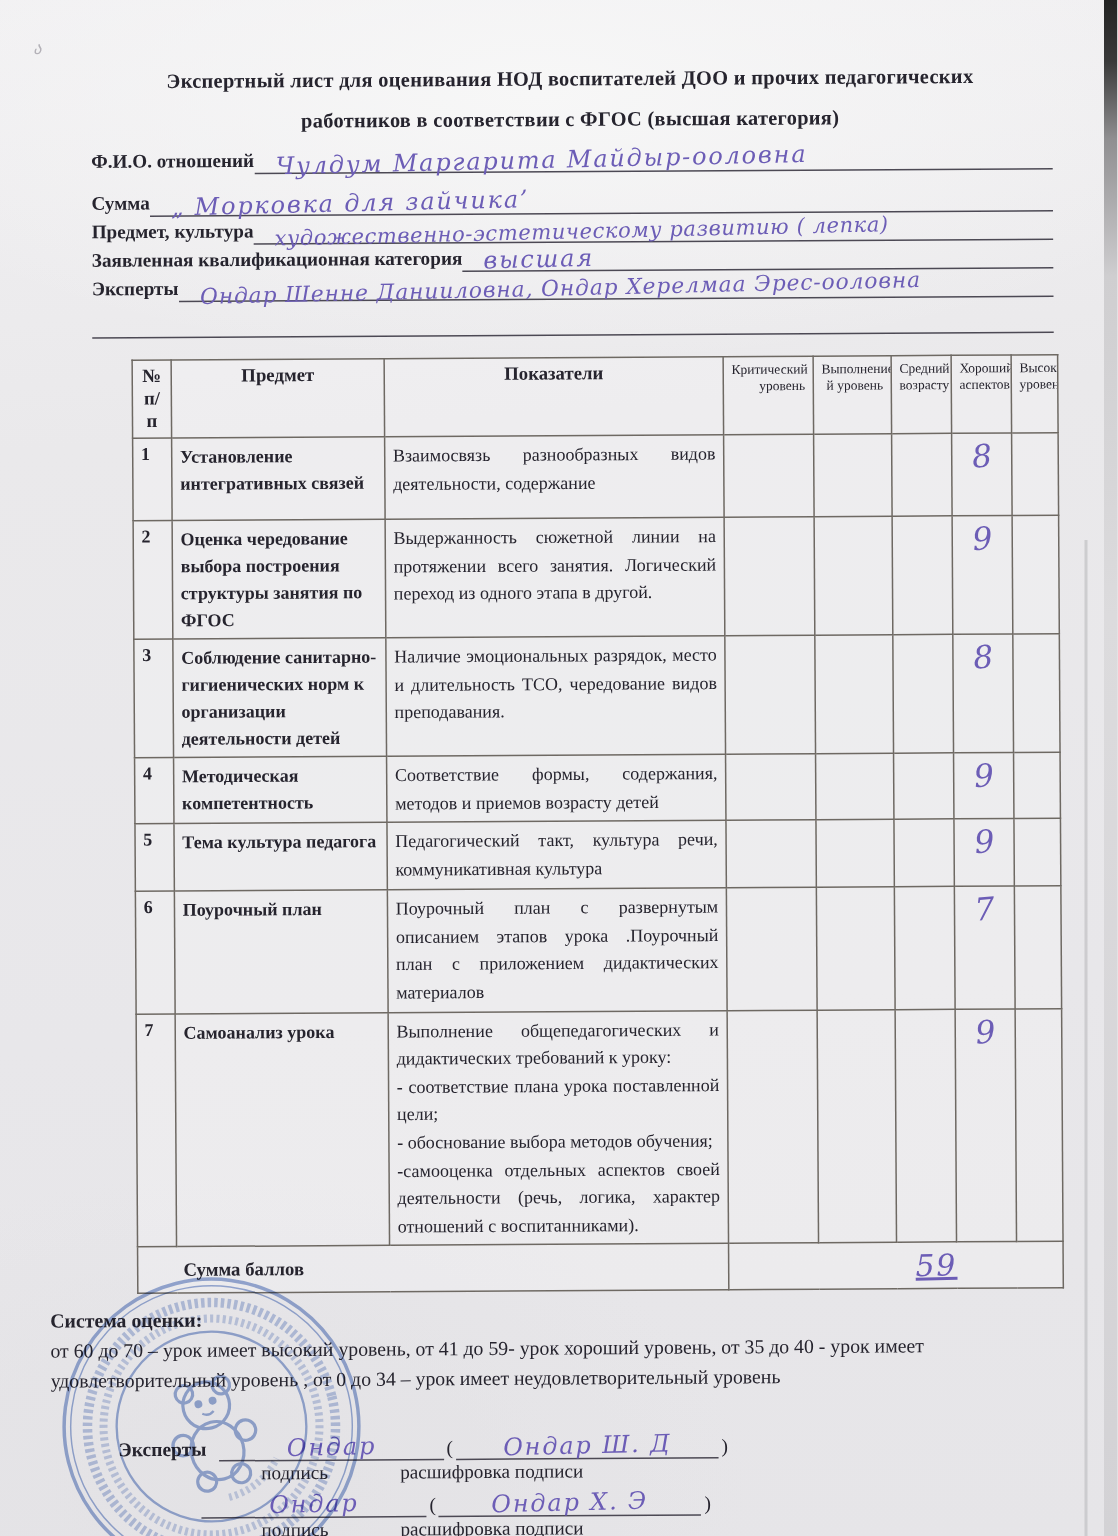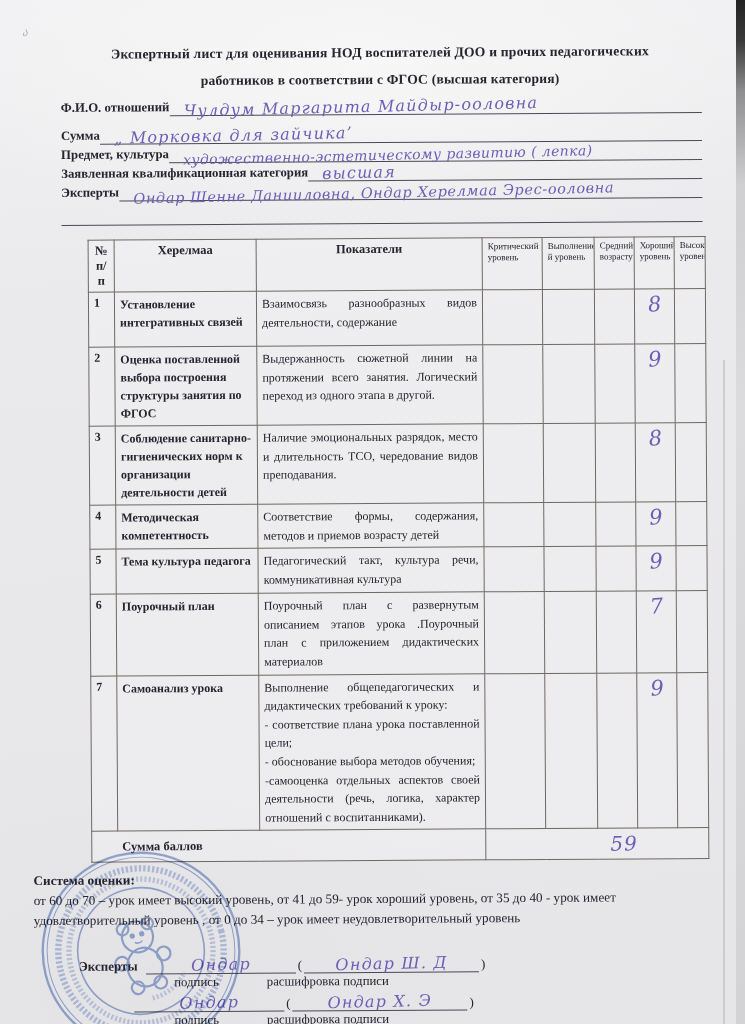--- a/index.html
+++ b/index.html
@@ -28,33 +28,33 @@
   .hw{font-family:"DejaVu Serif",serif;font-style:italic;font-weight:normal;
       color:#6c5db6;display:inline-block;transform:rotate(-1deg);
       font-size:16px;letter-spacing:1.2px;white-space:nowrap;}
   .fill > .hw{position:absolute;bottom:-2px;left:14px;}
   
   table.crit{border-collapse:collapse;table-layout:fixed;margin:14px 0 0 88px;width:617px;
     font-size:12px;background:rgba(250,250,250,.25);}
   table.crit td,table.crit th{border:1px solid #6e6963;vertical-align:top;padding:3px 5px;overflow:hidden;}
   th.hnum,th.hcrit,th.hind{font-size:12.5px;font-weight:bold;vertical-align:top;text-align:center;}
   th.hind{text-align:center;}
-  th.hlvl{font-size:9px;font-weight:normal;text-align:left;line-height:1.2;padding:2px 2px;}
+  th.hlvl{font-size:9px;font-weight:normal;text-align:right;line-height:1.2;padding:2px 2px;}
   td.cnum{font-weight:bold;font-size:12px;}
   td.ccrit{font-weight:bold;font-size:12px;line-height:1.5;}
   td.cind{font-size:12px;line-height:1.55;text-align:justify;text-align-last:left;white-space:pre-line;padding:4px 6px;}
   td.clvl{padding:0;}
   td.cscore{text-align:center;vertical-align:middle;}
   .hw-score{font-size:21px;letter-spacing:0;transform:rotate(-4deg);}
   tr.row-0{height:55px;} tr.row-1{height:76px;} tr.row-2{height:76px;}
   tr.row-3{height:44px;} tr.row-4{height:45px;} tr.row-5{height:55px;} tr.row-6{height:136px;}
   tr.hrow{height:38px;}
   tr.sumrow{height:26px;}
   tr.sumrow td{vertical-align:middle;font-weight:bold;font-size:12.5px;}
-  .sum-val{margin-left:56%;font-size:20px;}
+  .sum-val{margin-left:56%;font-size:20px;text-decoration:underline;}
   
   .scale{margin:8px 30px 0 30px;font-size:13.2px;line-height:1.5;}
   .scale .hd{font-weight:bold;}
   
   .sigs{margin:26px 30px 0 30px;font-size:13px;font-weight:bold;position:relative;z-index:3;}
   .sline{display:flex;align-items:flex-end;margin-bottom:0;}
   .uline{border-bottom:1.2px solid #4c4954;position:relative;display:inline-block;height:17px;}
   .uline .hw{position:absolute;bottom:-1px;left:0;right:0;text-align:center;}
   .cap{font-weight:normal;font-size:12.8px;display:flex;margin-top:1px;margin-bottom:4px;}
   .paren{font-weight:normal;padding:0 2px;}
@@ -115,43 +115,43 @@
           <col style="width:226px">
         <col style="width:60px">
           <col style="width:52px">
           <col style="width:40px">
         <col style="width:40px">
           <col style="width:31px">
       </colgroup>
       <thead>
         <tr class="hrow">
           <th class="hnum">№ п/ п</th>
-          <th class="hcrit">Херелмаа</th>
+          <th class="hcrit">Предмет</th>
           <th class="hind">Показатели</th>
           <th class="hlvl">Критический уровень</th>
           <th class="hlvl">Выполнение й уровень</th>
           <th class="hlvl">Средний возрасту</th>
-          <th class="hlvl">Хороший уровень</th>
+          <th class="hlvl">Хороший аспектов</th>
           <th class="hlvl">Высокий уровень</th>
         </tr>
       </thead>
       <tbody>
           <tr class="row-0">
         <td class="cnum">1</td>
         <td class="ccrit">Установление интегративных связей</td>
         <td class="cind">Взаимосвязь разнообразных видов деятельности, содержание</td>
         <td class="clvl"></td>
         <td class="clvl"></td>
         <td class="clvl"></td>
         <td class="clvl cscore"><span class="hw hw-score">8</span></td>
         <td class="clvl"></td>
       </tr>
           <tr class="row-1">
         <td class="cnum">2</td>
-        <td class="ccrit">Оценка поставленной выбора построения структуры занятия по ФГОС</td>
+        <td class="ccrit">Оценка чередование выбора построения структуры занятия по ФГОС</td>
         <td class="cind">Выдержанность сюжетной линии на протяжении всего занятия. Логический переход из одного этапа в другой.</td>
         <td class="clvl"></td>
         <td class="clvl"></td>
         <td class="clvl"></td>
         <td class="clvl cscore"><span class="hw hw-score">9</span></td>
         <td class="clvl"></td>
       </tr>
           <tr class="row-2">
         <td class="cnum">3</td>
         <td class="ccrit">Соблюдение санитарно-гигиенических норм к организации деятельности детей</td>

